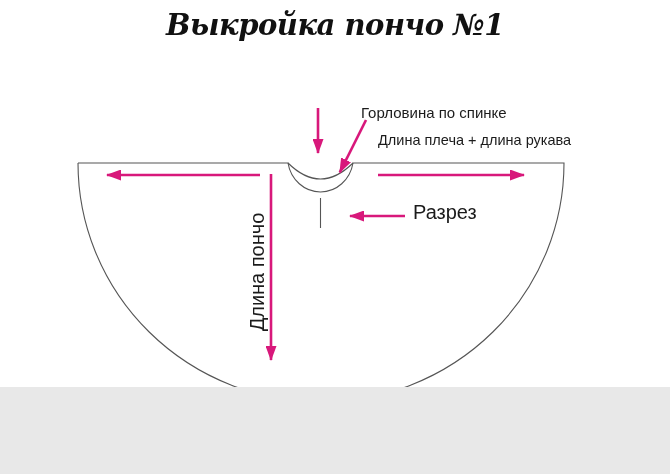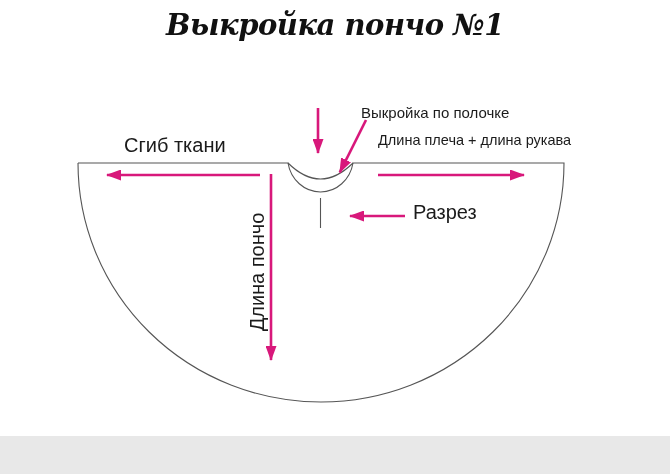--- a/index.html
+++ b/index.html
@@ -5,21 +5,21 @@
   :root{
     --accent:#d8187b;
     --outline:#555555;
     --text:#1b1b1b;
     --bg:#ffffff;
   }
   html,body{margin:0;padding:0;}
   body{background:#e8e8e8;font-family:"Liberation Sans",sans-serif;}
   .canvas{
     position:relative;
-    width:670px;height:436px;
+    width:670px;height:387px;
     background:var(--bg);
     overflow:hidden;
   }
   .diagram-svg{position:absolute;left:0;top:0;}
   .pattern-line{fill:none;stroke:var(--outline);stroke-width:1.1;}
   .arrow{fill:none;stroke:var(--accent);stroke-width:2.6;}
   .arrowhead{fill:var(--accent);}
   .label{
     position:absolute;
     color:var(--text);
@@ -70,23 +70,22 @@
     <path class="arrow" marker-end="url(#ah)" d="M 378 175 L 524 175"></path>
     <path class="arrow" marker-end="url(#ah)" d="M 318 108 L 318 153"></path>
     <path class="arrow" marker-end="url(#ah)" d="M 366 120 L 339.8 172.4"></path>
     <path class="arrow" marker-end="url(#ah)" d="M 405 216 L 350 216"></path>
     <path class="arrow" marker-end="url(#ah)" d="M 271 174 L 271 360"></path>
   </svg>
 
   <div class="page-title">Выкройка пончо №1</div>
 
 
-  <div class="label lbl-front-neckline">Выкройка по полочке</div>
+  <div class="label lbl-front-neckline">Горловина по спинке</div>
 
-  <div class="label lbl-fold">Сгиб ткани</div>
 
   <div class="label lbl-sleeve">Длина плеча + длина рукава</div>
 
   <div class="label lbl-slit">Разрез</div>
 
   <div class="label lbl-length">Длина пончо</div>
 
 </div>
 
 </body></html>

